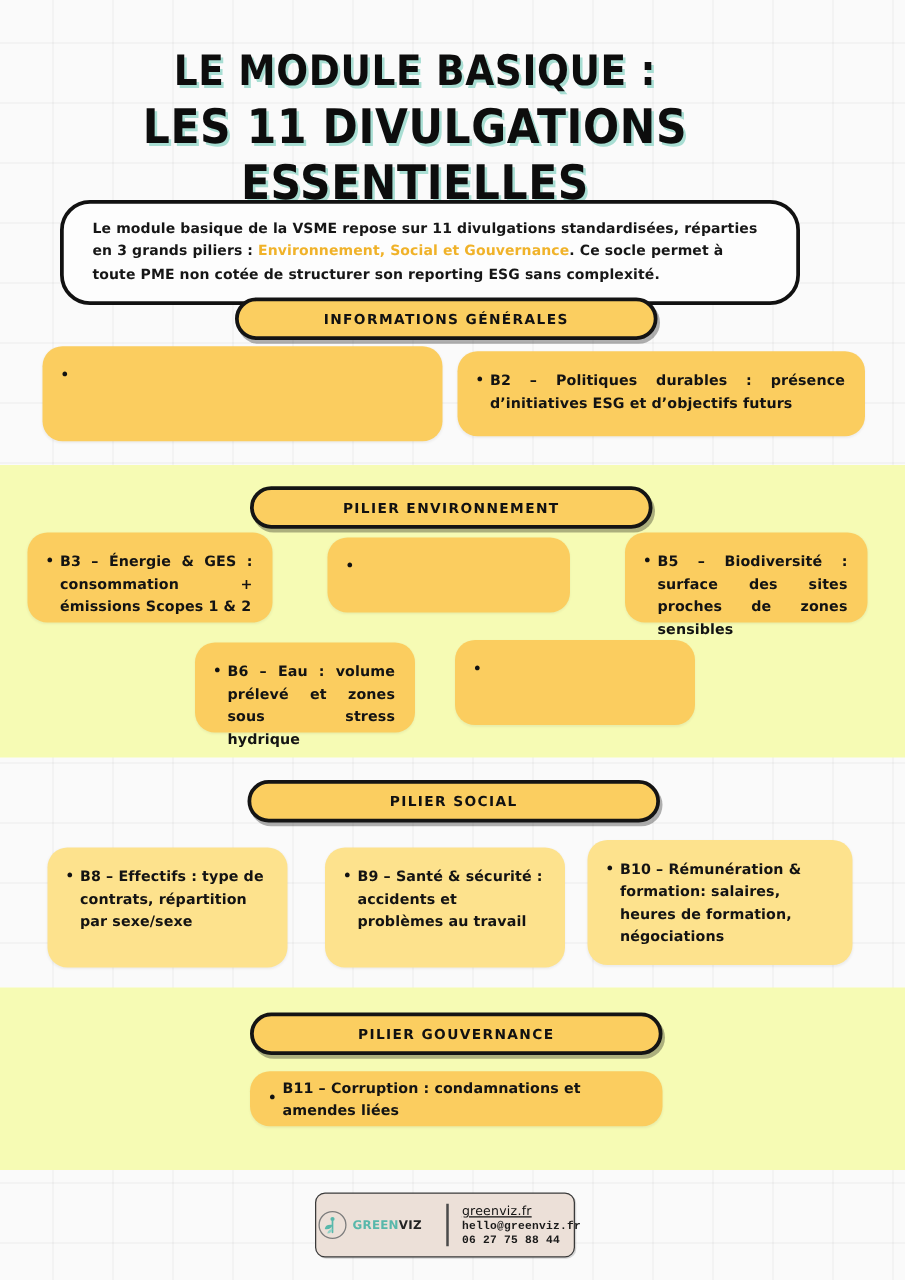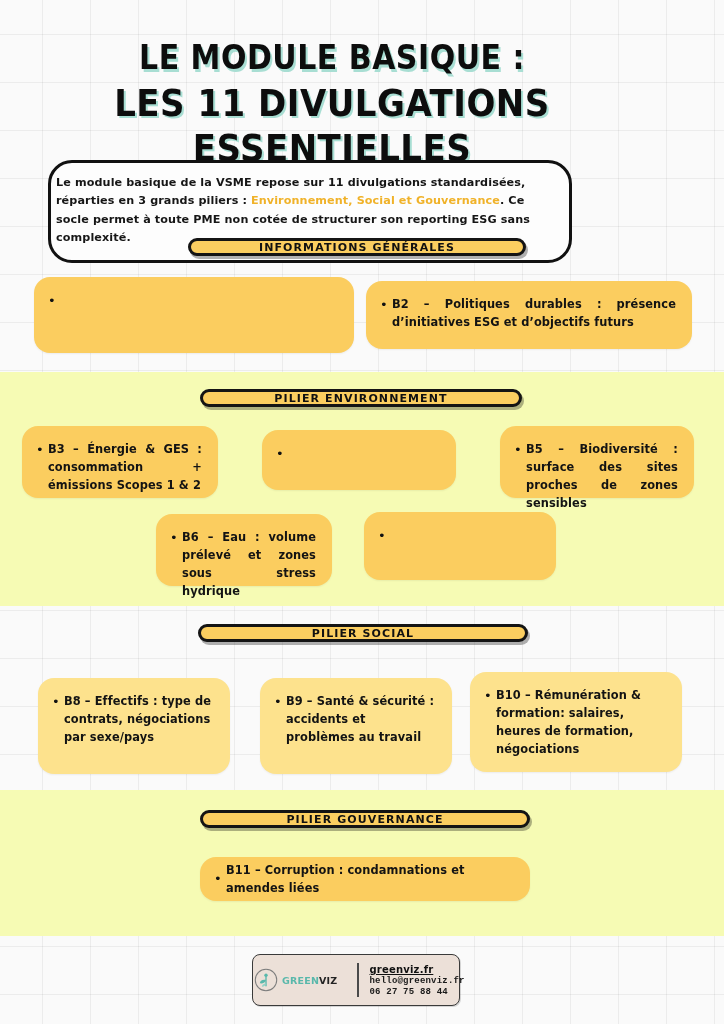--- a/index.html
+++ b/index.html
@@ -52,41 +52,41 @@
     transform-origin: center top;
   }
   .title-line-1 { font-size: 30px; }
   .title-line-2 { font-size: 34px; margin-top: 7px; }
 
   
   .intro-box {
     position: absolute;
     top: 160px;
     left: 48px;
-    width: 524px;
+    width: 592px;
     min-height: 56px;
     background: #fdfdfd;
     border: 3px solid #111111;
     border-radius: 24px;
-    padding: 11px 20px 12px 5px;
+    padding: 11px 20px 12px 23px;
     z-index: 3;
   }
   .intro-text {
     font-size: 11.2px;
     font-weight: bold;
     line-height: 1.65;
     color: #161616;
     letter-spacing: 0.1px;
   }
   .intro-text .hl { color: #f0b229; }
 
   
   .pill {
     position: absolute;
-    height: 18px;
+    height: 34px;
     background: #fbce60;
     border: 3px solid #141414;
     border-radius: 18px;
     display: flex;
     align-items: center;
     justify-content: center;
     box-shadow: 2px 3px 0 rgba(0,0,0,0.30);
     z-index: 3;
   }
   .pill-label {
@@ -163,21 +163,21 @@
   .footer-right {
     flex: 1 1 auto;
     padding-left: 11px;
     display: flex;
     flex-direction: column;
     justify-content: center;
     gap: 1px;
   }
   .f-site {
     font-size: 10px;
-    font-weight: bold;
+    font-weight: normal;
     color: #111111;
     text-decoration: underline;
     letter-spacing: 0.2px;
   }
   .f-mail, .f-tel {
     font-size: 9px;
     font-weight: bold;
     color: #1a1a1a;
     letter-spacing: 0.2px;
     font-family: Liberation Mono, monospace;
@@ -239,21 +239,21 @@
 <div class="card" style="top:512px; left:364px; width:192px; height:68px;">
   <span class="bullet">•</span>
 </div>
 
 <div class="pill" style="top:624px; left:198px; width:330px;">
   <span class="pill-label">PILIER SOCIAL</span>
 </div>
 
 <div class="card light" style="top:678px; left:38px; width:192px; height:96px;">
   <span class="bullet">•</span>
-  <span class="card-text">B8 – Effectifs : type de contrats, négociations par sexe/pays</span>
+  <span class="card-text">B8 – Effectifs : type de contrats, répartition par sexe/sexe</span>
 </div>
 
 <div class="card light" style="top:678px; left:260px; width:192px; height:96px;">
   <span class="bullet">•</span>
   <span class="card-text">B9 – Santé &amp; sécurité : accidents et problèmes au travail</span>
 </div>
 
 <div class="card light" style="top:672px; left:470px; width:212px; height:100px;">
   <span class="bullet">•</span>
   <span class="card-text">B10 – Rémunération &amp; formation: salaires, heures de formation, négociations</span>

